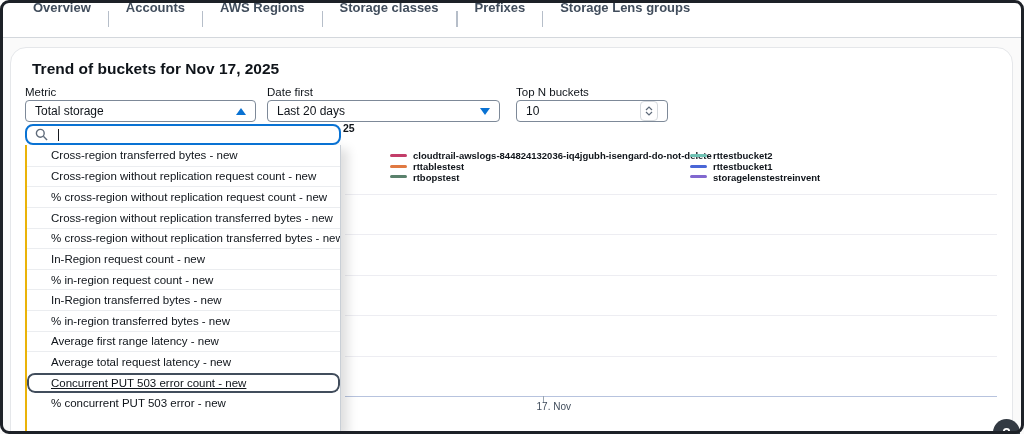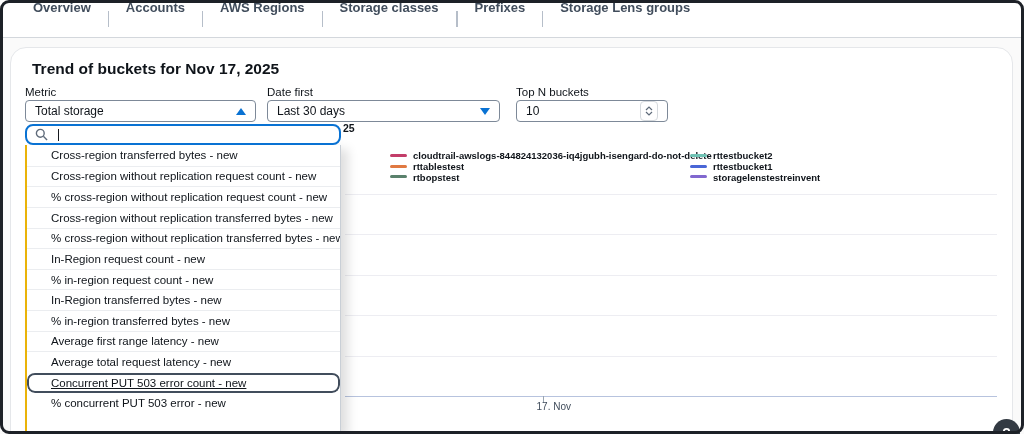--- a/index.html
+++ b/index.html
@@ -139,21 +139,21 @@
 <div class="field-label" style="left:25px">Metric</div>
 <div class="field-label" style="left:267px">Date first</div>
 <div class="field-label" style="left:516px">Top N buckets</div>
 
 <div class="field" style="left:25px;width:231px">
   <span>Total storage</span>
   <span class="caret-up"></span>
 </div>
 
 <div class="field" style="left:267px;width:233px">
-  <span>Last 30 days</span>
+  <span>Last 20 days</span>
   <span class="caret-down"></span>
 </div>
 
 <div class="field" style="left:516px;width:152px">
   <span>10</span>
   <span class="stepper">
     <svg width="8" height="5" viewBox="0 0 8 5">
         <path d="M1 4 L4 1 L7 4" fill="none" stroke="#5f6b7a" stroke-width="1.2"></path>
       </svg>
     <svg width="8" height="5" viewBox="0 0 8 5">

